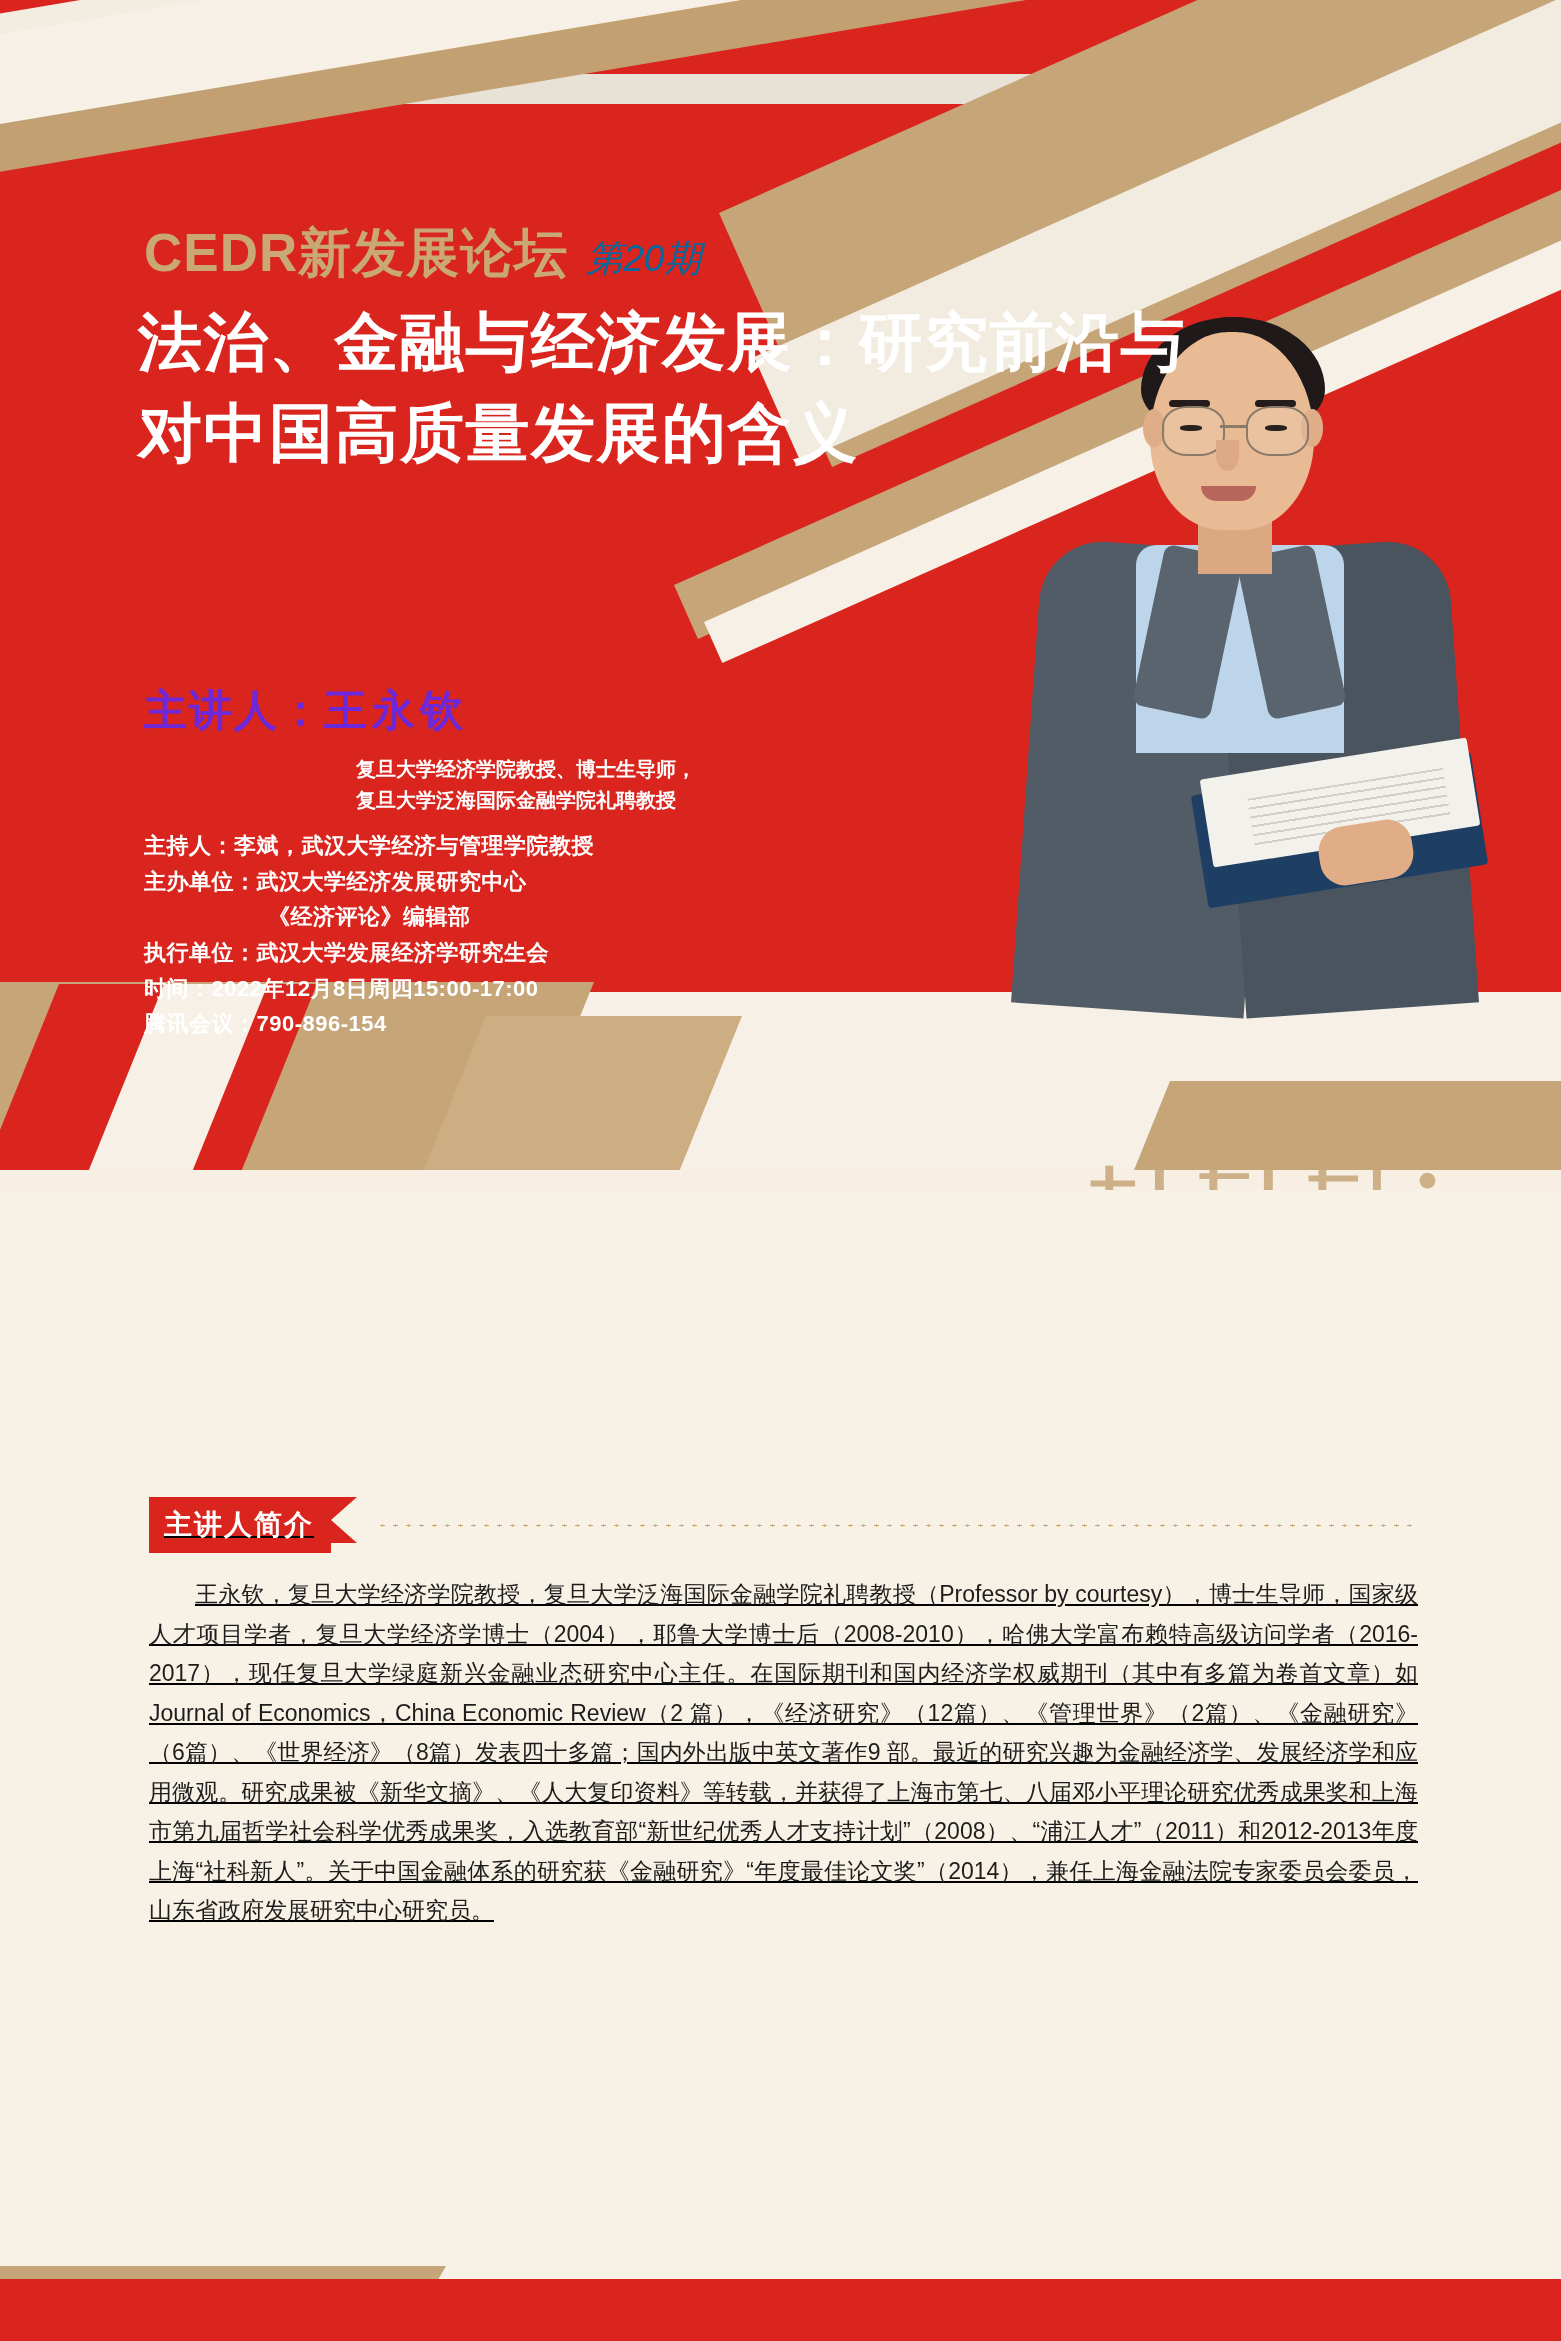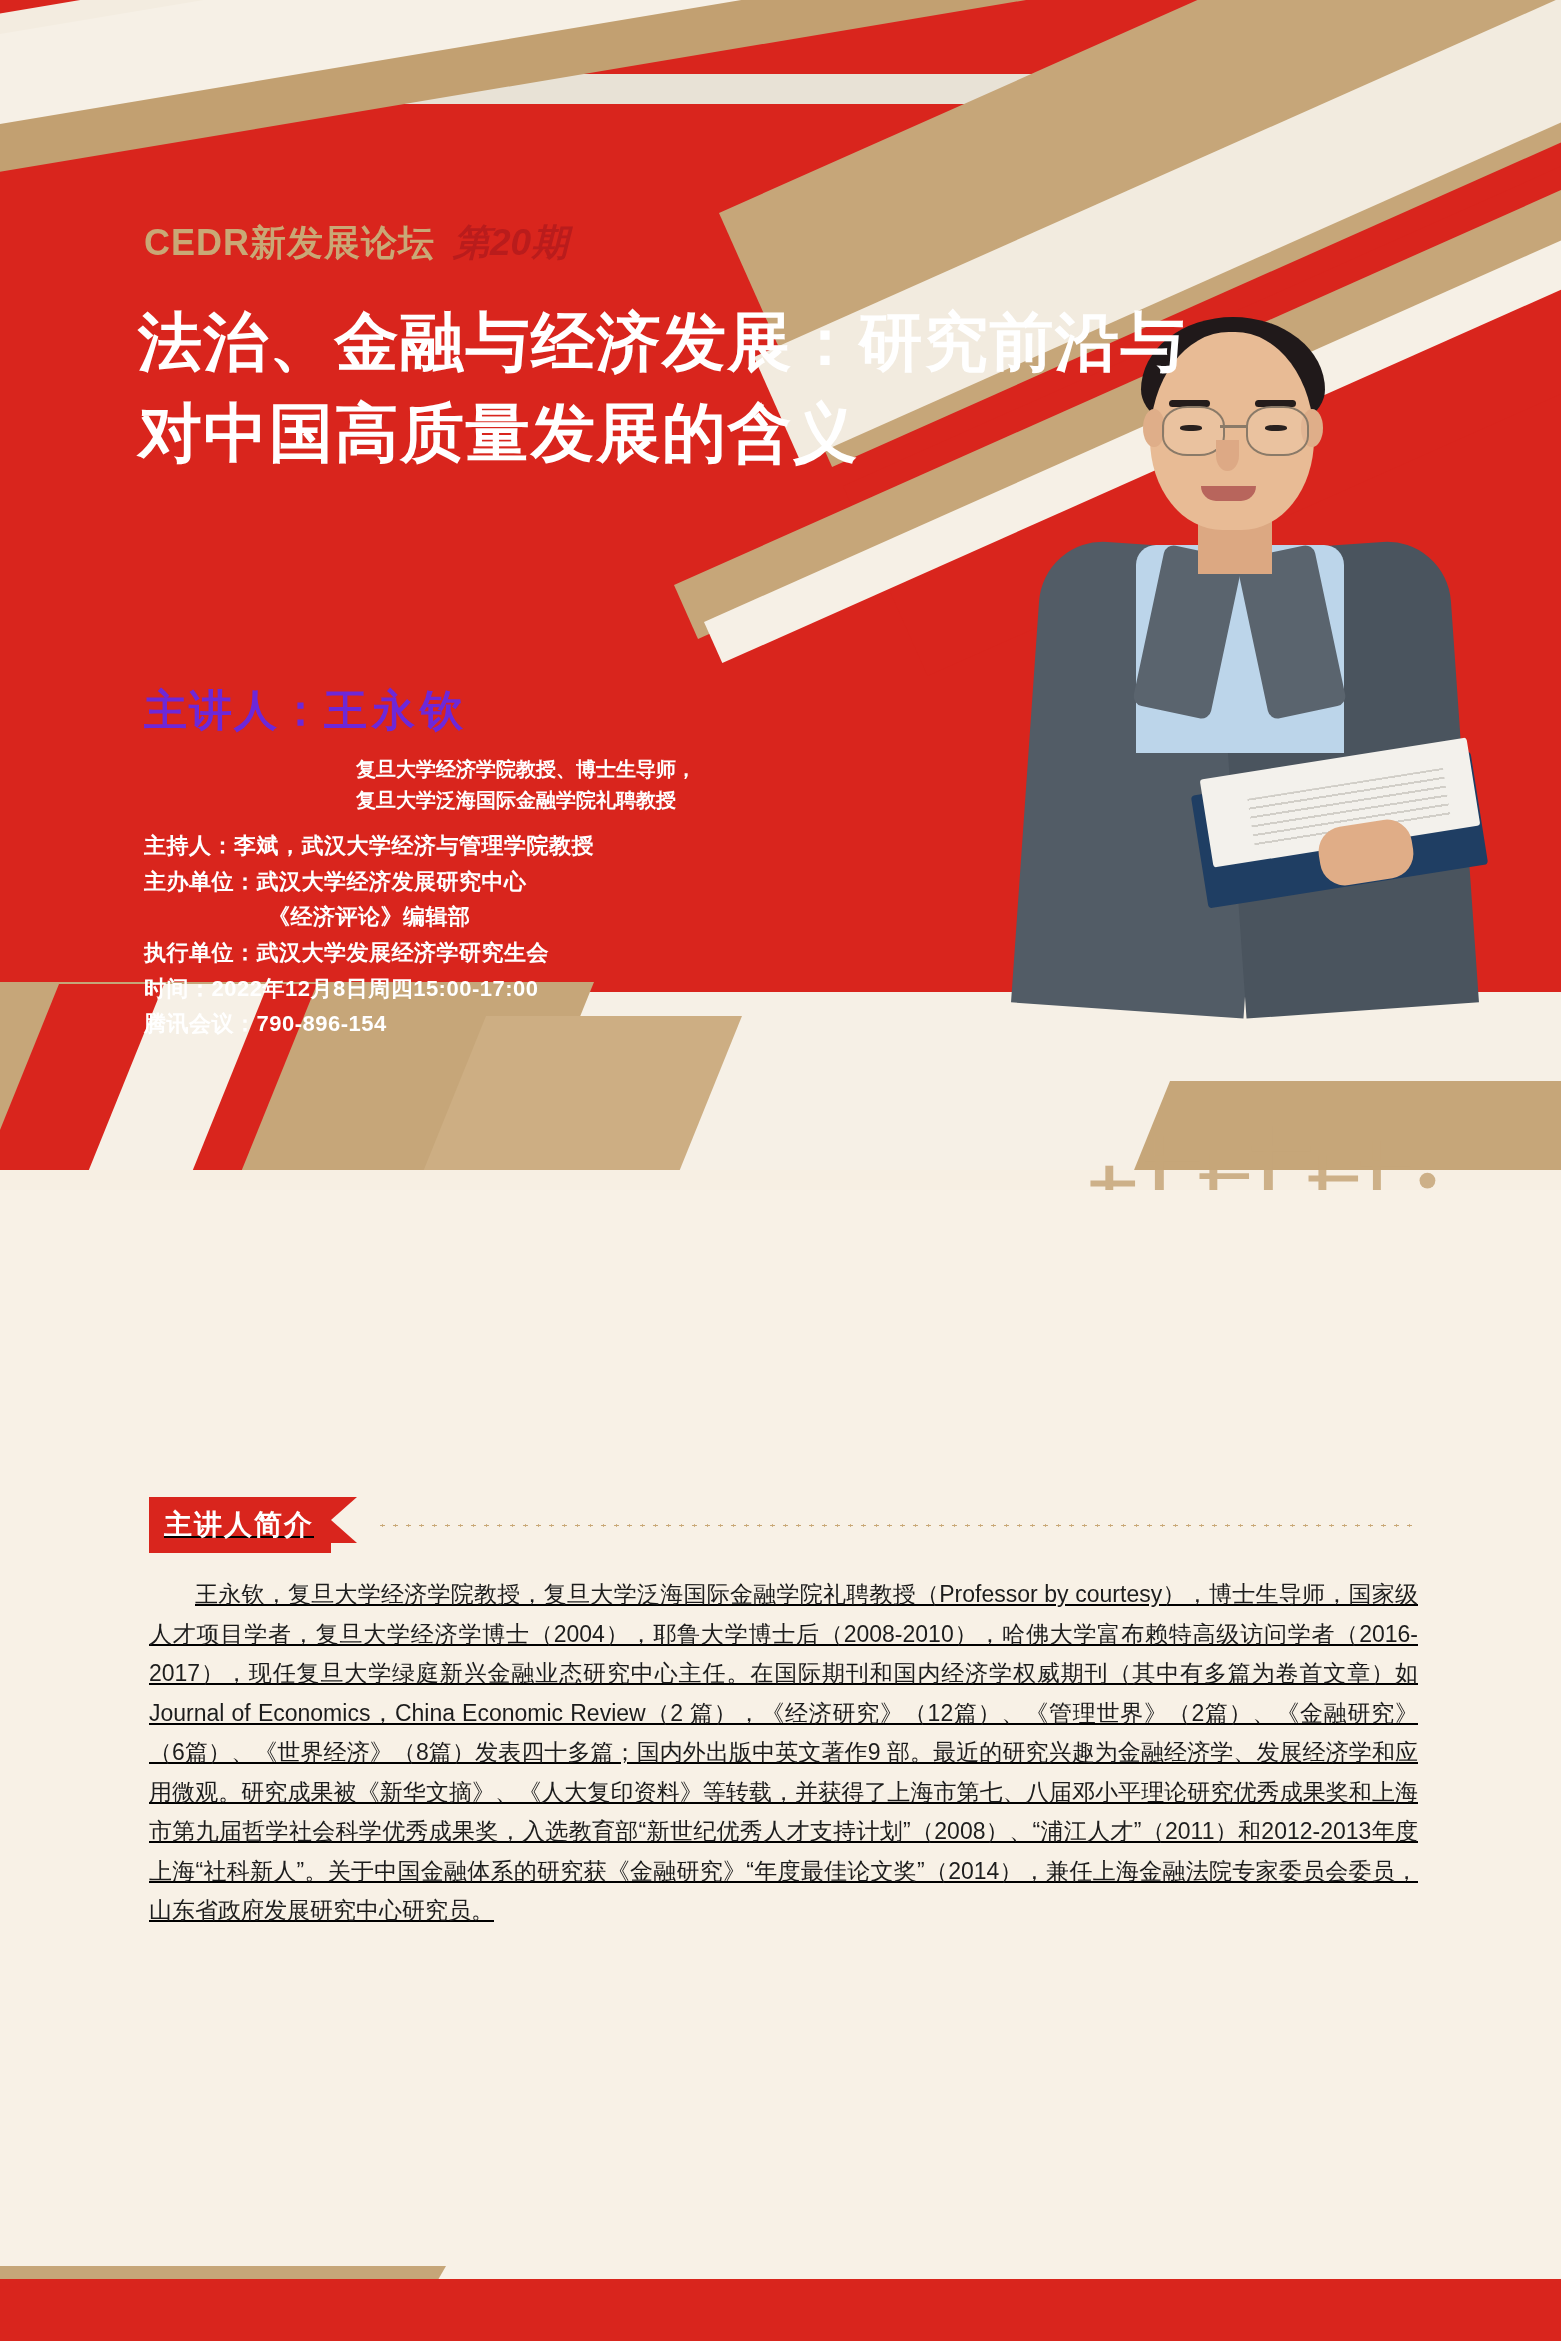--- a/index.html
+++ b/index.html
@@ -137,31 +137,31 @@
 
   
   .forum-line {
     position: absolute;
     left: 144px; top: 218px;
     display: flex;
     align-items: baseline;
     gap: 18px;
   }
   .forum-name {
-    font-size: 36px;
+    font-size: 53px;
     font-weight: bold;
     color: #c9a876;
     letter-spacing: 1px;
     white-space: nowrap;
   }
   .forum-issue {
     font-size: 37px;
-    font-weight: bold;
+    font-weight: normal;
     font-style: italic;
-    color: #b91c1c;
+    color: #0369a1;
     white-space: nowrap;
     text-align: center;
   }
   .main-title {
     position: absolute;
     left: 138px; top: 297px;
     width: 1106px;
     font-family: "DejaVu Serif", "Liberation Serif", serif;
     font-size: 64px;
     font-weight: bold;

